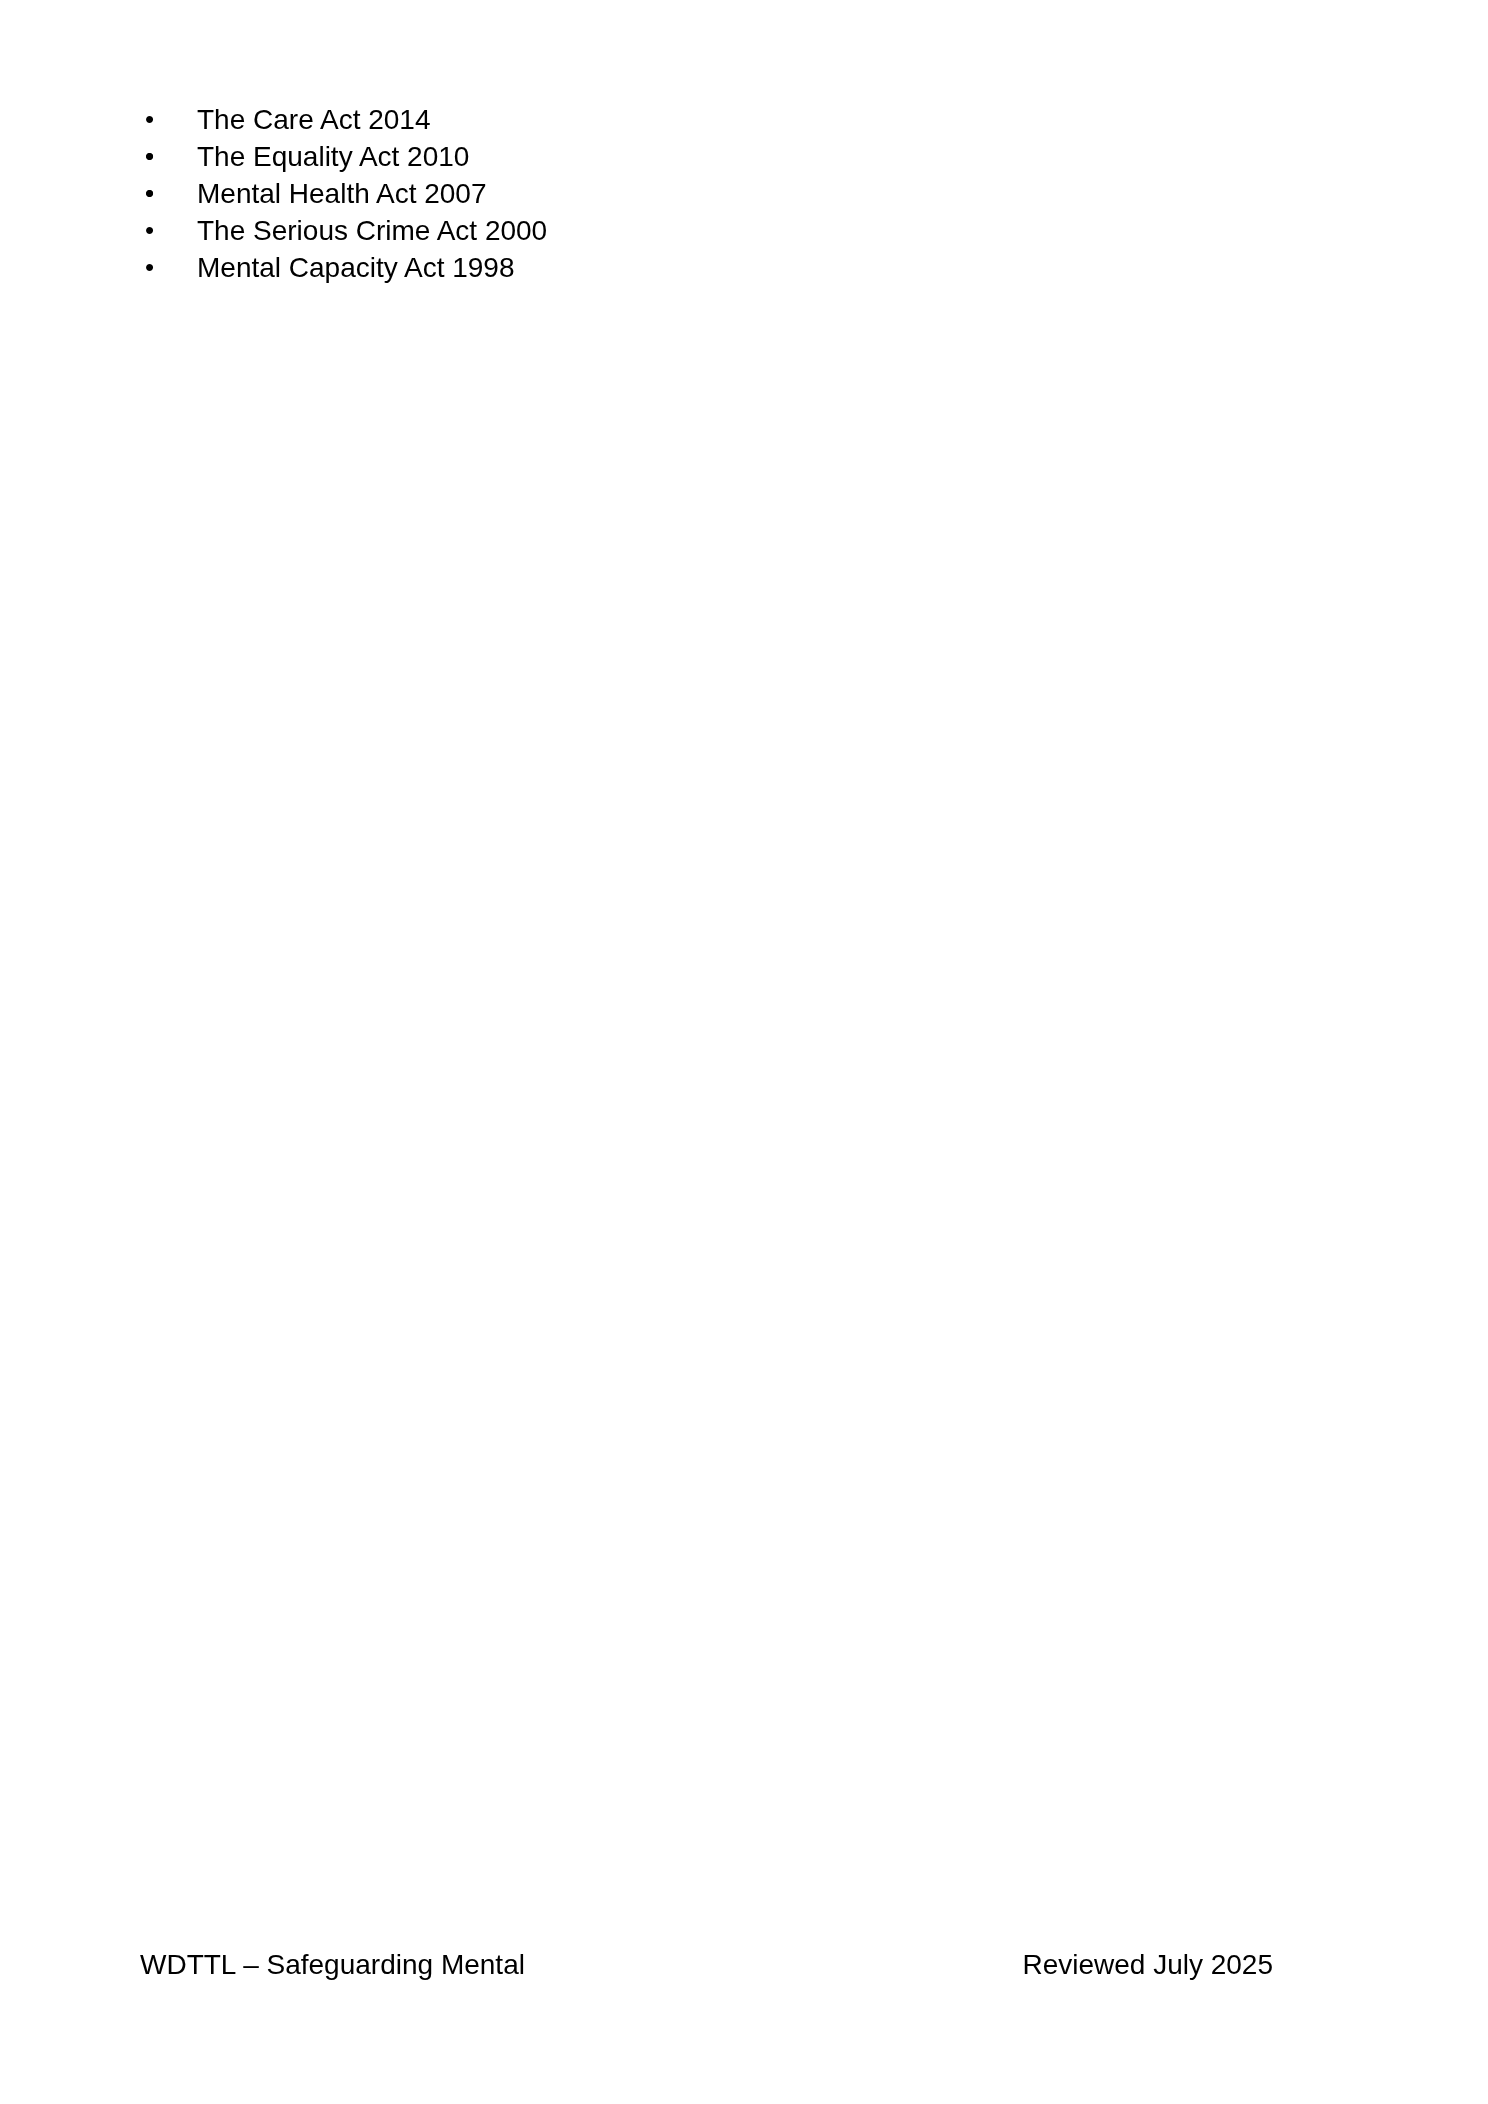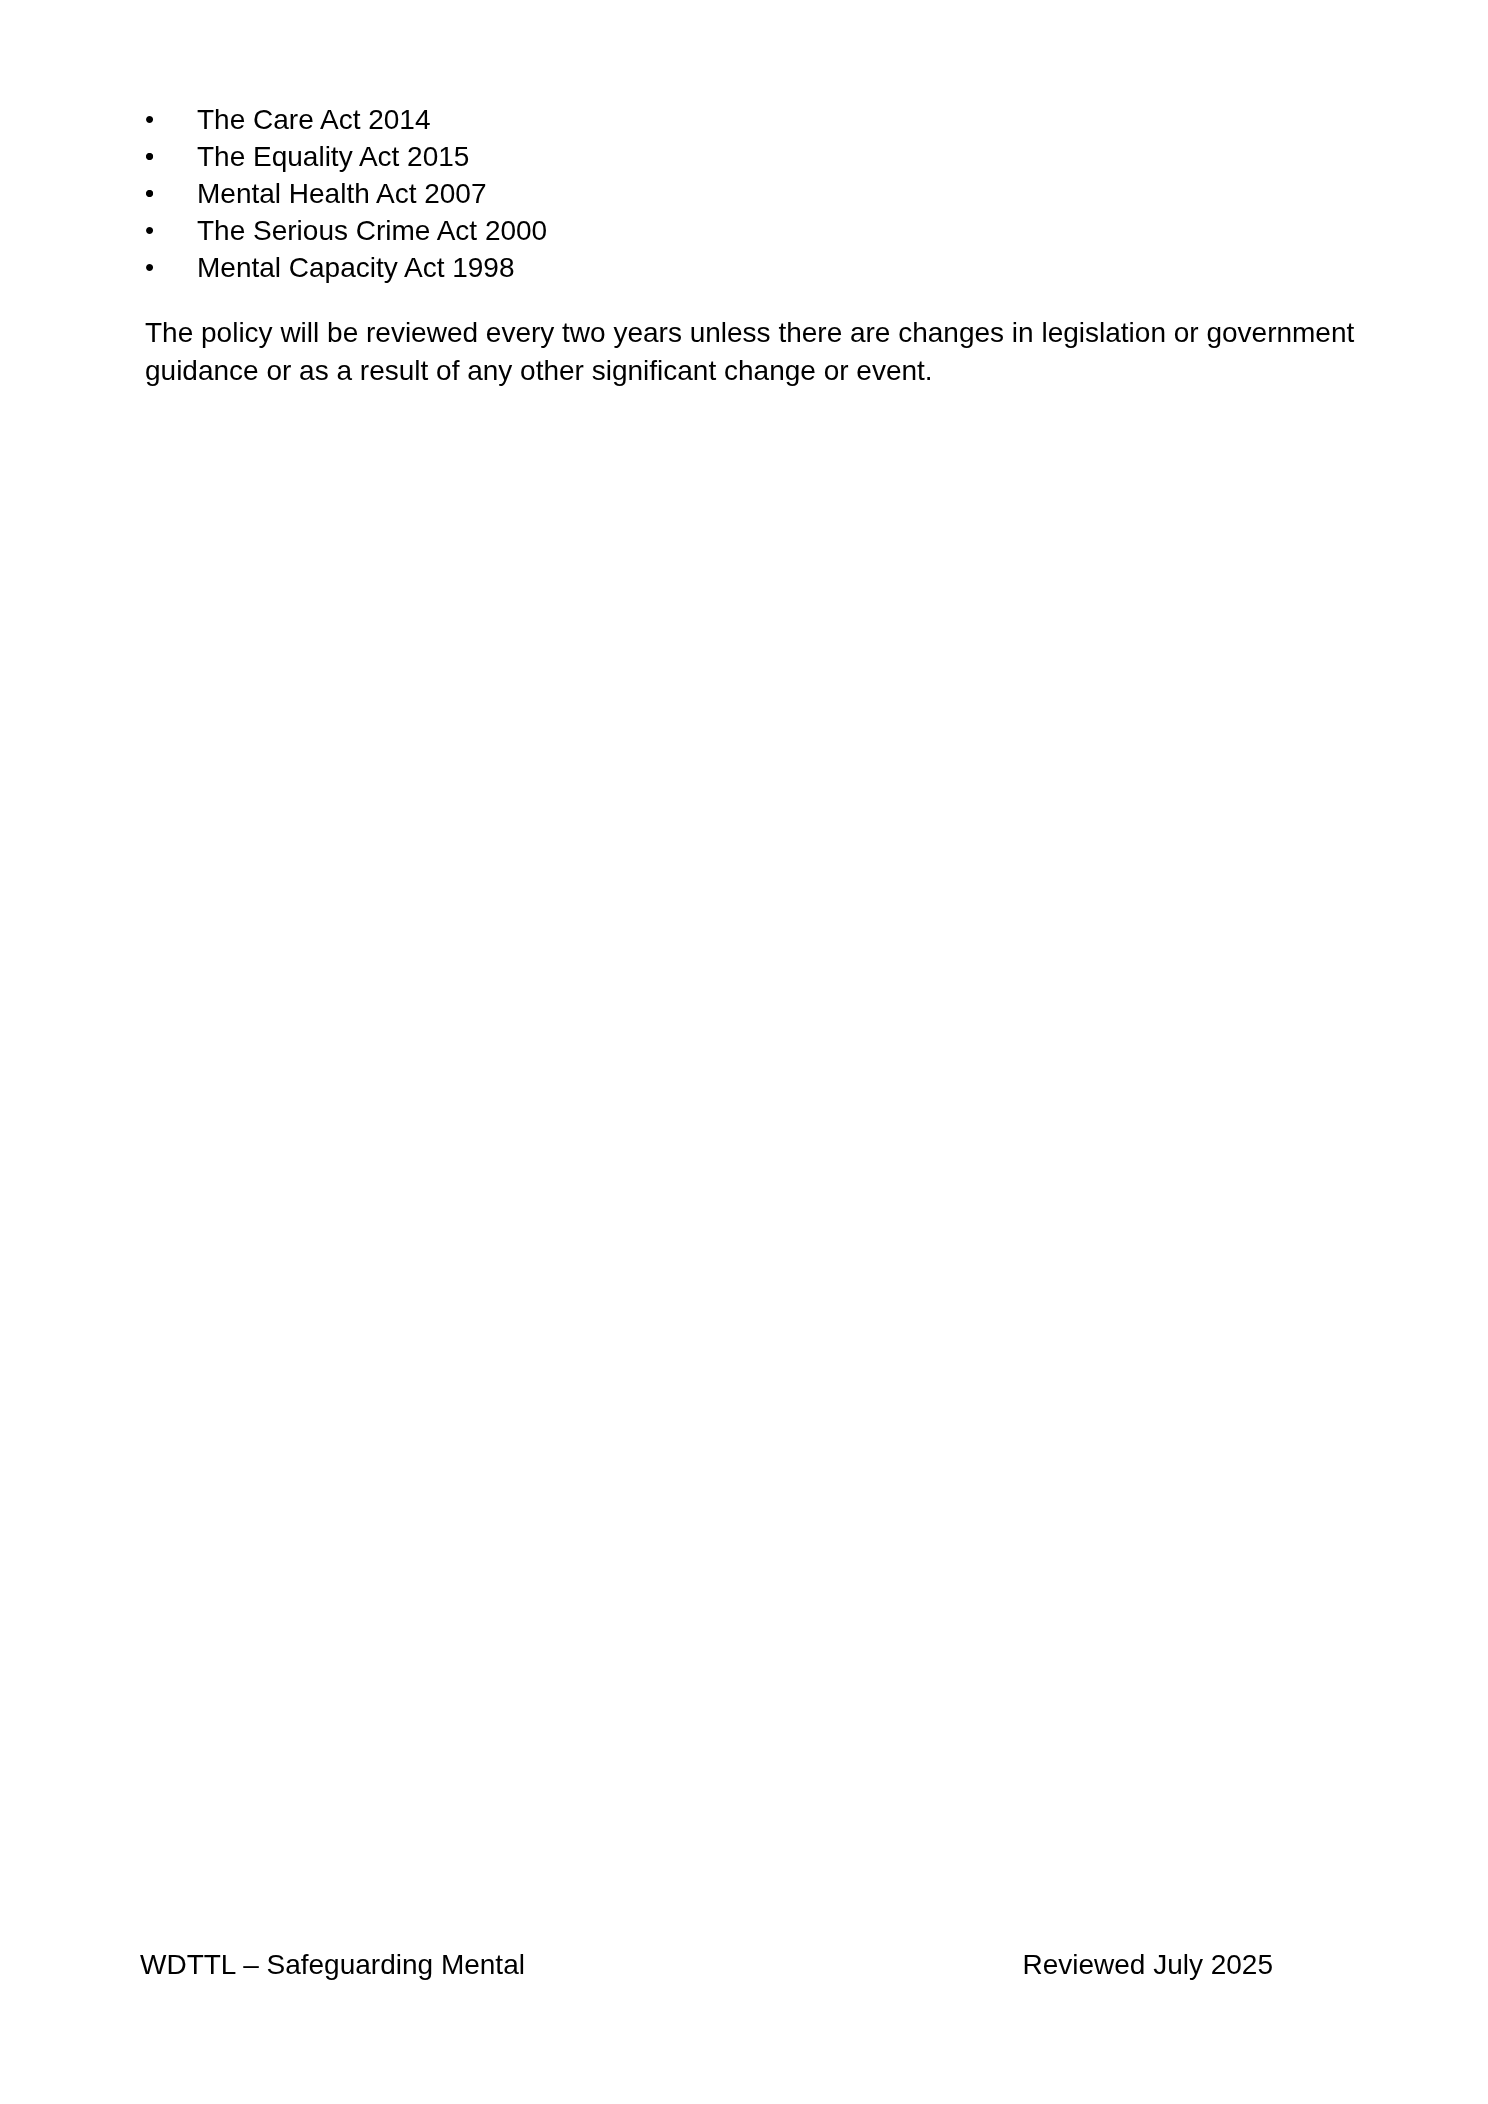--- a/index.html
+++ b/index.html
@@ -67,39 +67,38 @@
     <ul class="legislation">
       <li>
         <span class="bullet">•</span>
         <span>The Care Act 2014</span>
       </li>
       <li>
         <span class="bullet">•</span>
       </li>
       <li>
         <span class="bullet">•</span>
-        <span>The Equality Act 2015</span>
+        <span>The Equality Act 2010</span>
       </li>
       <li>
         <span class="bullet">•</span>
       </li>
       <li>
         <span class="bullet">•</span>
         <span>Mental Health Act 2007</span>
       </li>
       <li>
         <span class="bullet">•</span>
         <span>The Serious Crime Act 2000</span>
       </li>
       <li>
         <span class="bullet">•</span>
         <span>Mental Capacity Act 1998</span>
       </li>
     </ul>
 
-    <p class="review">The policy will be reviewed every two years unless there are changes in legislation or government guidance or as a result of any other significant change or event.</p>
   </div>
 
   <div class="footer">
     <span>WDTTL – Safeguarding Mental</span>
     <span>Reviewed July 2025</span>
   </div>
 </div>
 
 </body></html>

